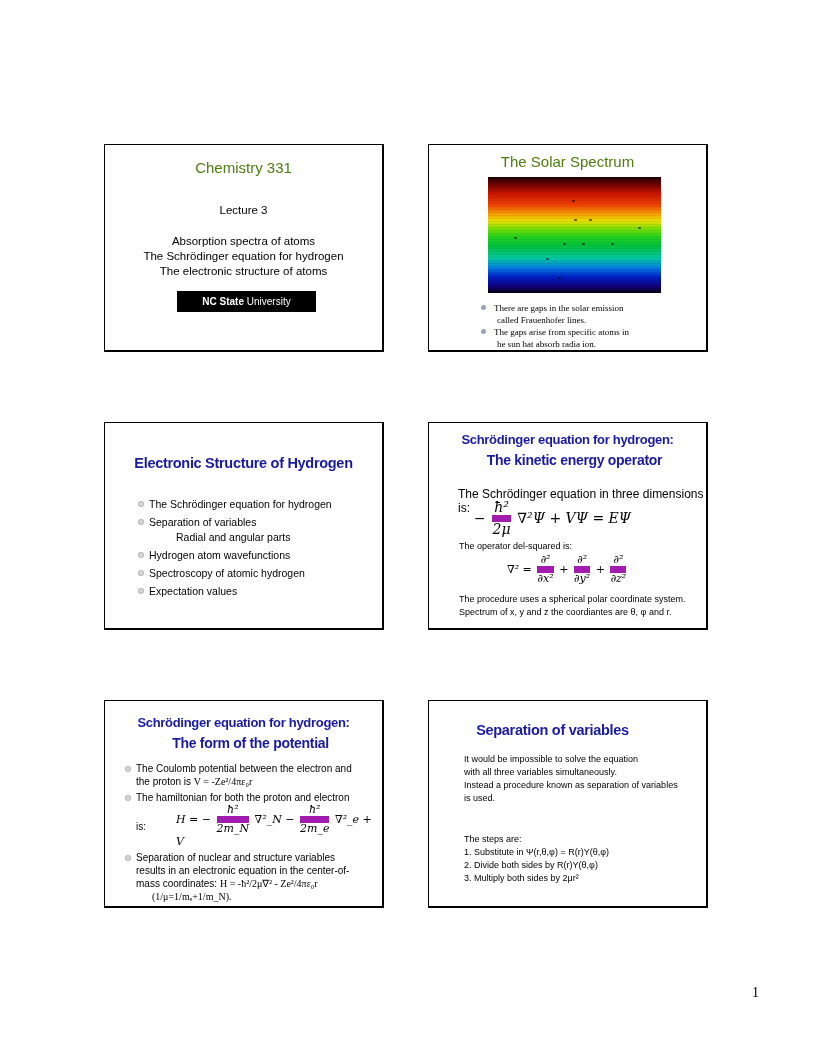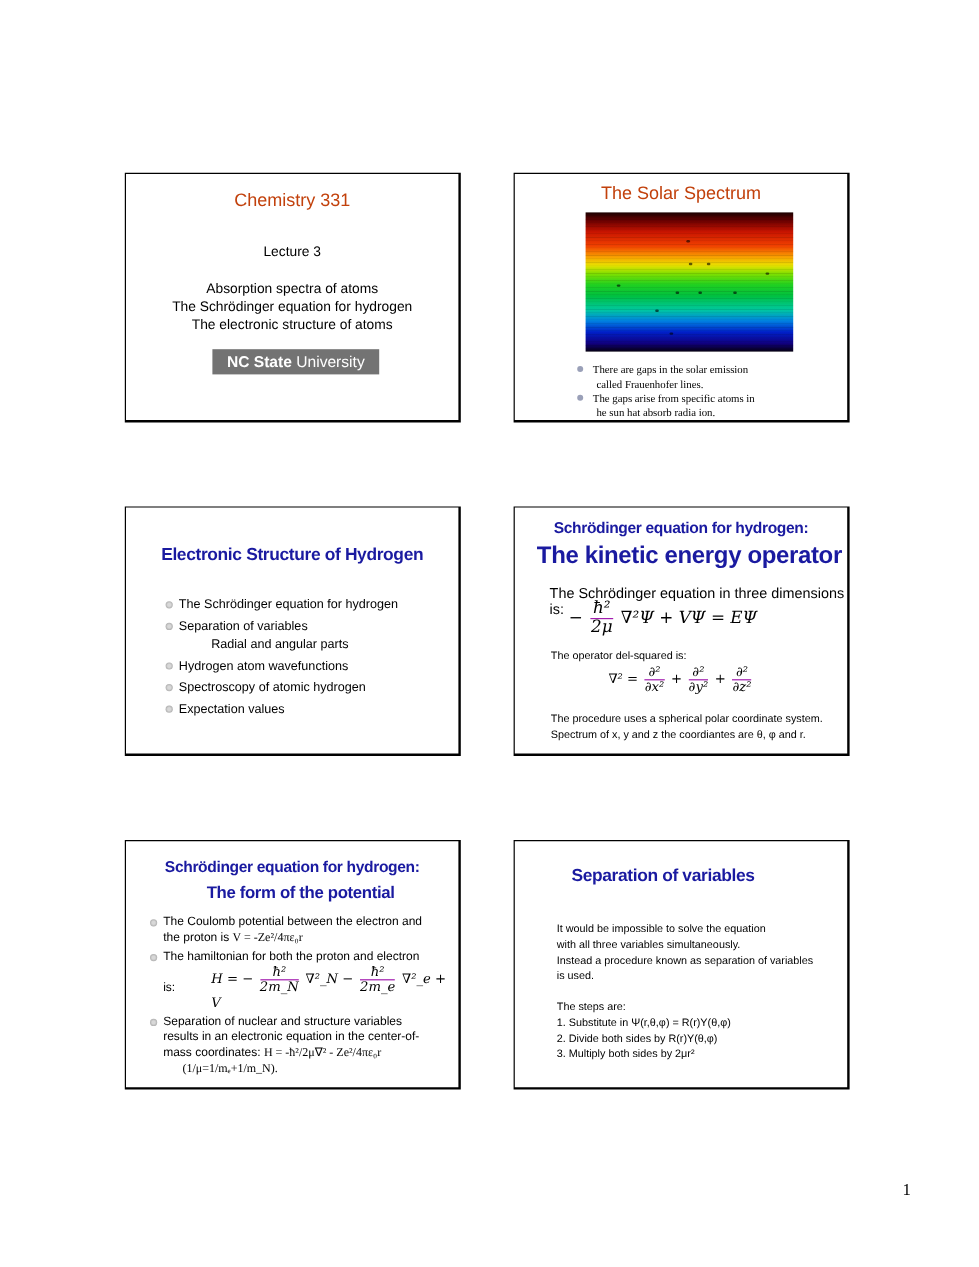--- a/index.html
+++ b/index.html
@@ -10,31 +10,31 @@
            border-right: 2px solid #000; border-bottom: 2px solid #000;
            box-sizing: border-box; overflow: hidden; }
   .s1 { left: 104px; top: 144px; }
   .s2 { left: 428px; top: 144px; }
   .s3 { left: 104px; top: 422px; }
   .s4 { left: 428px; top: 422px; }
   .s5 { left: 104px; top: 700px; }
   .s6 { left: 428px; top: 700px; }
 
   .center { text-align: center; }
-  .thin-title { color: #c2410c; font-size: 15px; }
+  .thin-title { color: #4d7c0f; font-size: 15px; }
   .bold-title { color: #1a1aa0; font-weight: bold; font-family: "Liberation Sans", sans-serif;
                 font-stretch: condensed; letter-spacing: -0.3px; }
   .body-xs { font-size: 9px; line-height: 12px; }
 
   
   .s1 .title { position: absolute; top: 14px; width: 100%; }
   .s1 .lecture { position: absolute; top: 59px; width: 100%; font-size: 11.5px; }
   .s1 .topics { position: absolute; top: 89px; width: 100%; font-size: 11.5px; line-height: 15px; }
-  .ncs { position: absolute; left: 72px; top: 146px; width: 139px; height: 21px; background: #737373;
-         color: #fff; font-size: 13px; line-height: 21px; text-align: center; }
+  .ncs { position: absolute; left: 72px; top: 146px; width: 139px; height: 21px; background: #000000;
+         color: #fff; font-size: 10px; line-height: 21px; text-align: center; }
   .ncs b { font-weight: bold; }
 
   
   .s2 .title { position: absolute; top: 8px; width: 100%; }
   .spectrum { position: absolute; left: 59px; top: 32px; width: 173px; height: 116px;
       background: linear-gradient(to bottom, #1a0000 0%, #6a0000 6%, #c81400 14%, #f04000 24%, #f8a000 32%,
         #e8e000 38%, #80e000 44%, #20d020 52%, #00c040 60%, #00c8a0 70%, #0080e0 78%, #0020c8 86%, #100080 94%, #050010 100%); }
   .spectrum .lines { position: absolute; inset: 0;
       background: repeating-linear-gradient(to bottom, rgba(0,0,0,0.0) 0px, rgba(0,0,0,0.0) 2px, rgba(0,0,0,0.12) 3px);
   }
@@ -47,41 +47,41 @@
   
   .s3 .title { position: absolute; top: 32px; width: 100%; font-size: 14.5px; }
   .s3 .list { position: absolute; left: 33px; top: 72px; width: 240px; font-size: 10.5px; line-height: 18px; }
   .cbul { position: relative; padding-left: 11px; }
   .cbul .ic { position: absolute; left: 0; top: 6px; width: 6px; height: 6px; border-radius: 50%;
               background: radial-gradient(circle, #d8d8d8 30%, #b0b0b0 70%); }
   .sub { padding-left: 38px; margin-top: -3px; }
 
   
   .s4 .title1 { position: absolute; top: 9px; width: 100%; font-size: 13px; }
-  .s4 .title2 { position: absolute; top: 29px; width: 100%; font-size: 20px; padding-left: 14px; box-sizing: border-box; }
+  .s4 .title2 { position: absolute; top: 29px; width: 100%; font-size: 14px; padding-left: 14px; box-sizing: border-box; }
   .s4 .l1 { position: absolute; left: 29px; top: 64px; font-size: 12px; }
   .s4 .eq1 { position: absolute; left: 45px; top: 77px; font-size: 14px; font-family: "DejaVu Serif", serif; font-style: italic; }
   .s4 .l2 { position: absolute; left: 30px; top: 118px; font-size: 9px; }
   .s4 .eq2 { position: absolute; left: 78px; top: 131px; font-size: 11px; font-family: "DejaVu Serif", serif; font-style: italic; }
   .s4 .l3 { position: absolute; left: 30px; top: 170px; font-size: 9px; line-height: 13px; }
   .frac { display: inline-block; vertical-align: middle; text-align: center; margin: 0 2px; }
-  .frac .n { display: block; border-bottom: 1px solid #a21caf; padding: 0 2px; line-height: 1.1; text-align: center; }
+  .frac .n { display: block; border-bottom: 7px solid #a21caf; padding: 0 2px; line-height: 1.1; text-align: center; }
   .frac .d { display: block; line-height: 1.1; }
 
   
   .s5 .title1 { position: absolute; top: 14px; width: 100%; font-size: 13px; }
   .s5 .title2 { position: absolute; top: 34px; width: 100%; font-size: 14px; padding-left: 14px; box-sizing: border-box; }
   .s5 .list { position: absolute; left: 20px; top: 61px; width: 255px; font-size: 10px; line-height: 13px; }
   .s5 .cbul .ic { top: 4px; }
   .s5 .eqH { font-family: "DejaVu Serif", serif; font-style: italic; font-size: 11px; padding-left: 30px; }
   .serif { font-family: "Liberation Serif", serif; }
 
   
   .s6 .title { position: absolute; top: 21px; width: 100%; font-size: 14.5px; padding-right: 30px; box-sizing: border-box; }
-  .s6 .body { position: absolute; left: 35px; top: 67px; font-size: 9px; line-height: 13px; }
+  .s6 .body { position: absolute; left: 35px; top: 52px; font-size: 9px; line-height: 13px; }
   .s6 .steps { position: absolute; left: 35px; top: 132px; font-size: 9px; line-height: 13px; }
 
   .page-number { position: absolute; left: 752px; top: 985px; font-family: "Liberation Serif", serif; font-size: 14px; }
 </style>
 </head>
 <body>
 
 <div class="slide s1">
   <div class="title center thin-title">Chemistry 331</div>
   <div class="lecture center">Lecture 3</div>

